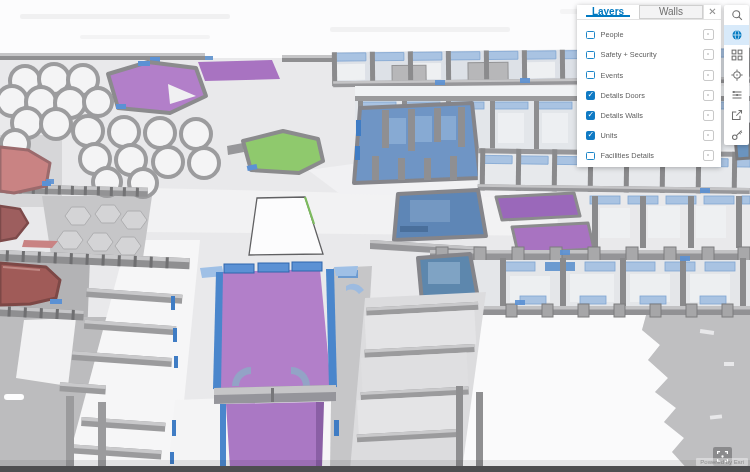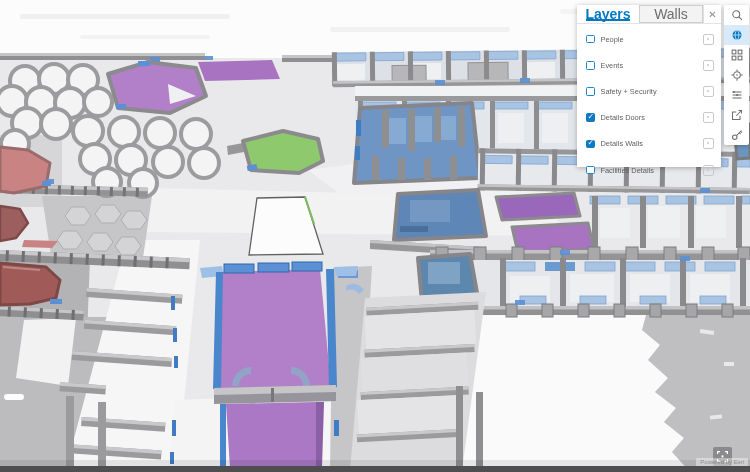--- a/index.html
+++ b/index.html
@@ -3,27 +3,27 @@
 <meta charset="utf-8">
 <style>
   html,body{margin:0;padding:0;background:#dfe2e5;font-family:"Liberation Sans",sans-serif;}
   .stage{position:relative;width:750px;height:472px;overflow:hidden;background:#fff;}
   .stage svg.scene{position:absolute;left:0;top:0;}
 
   
   .panel{position:absolute;left:577px;top:5px;width:144px;height:162px;background:#fff;
          box-shadow:0 1px 5px rgba(0,0,0,.28);z-index:3;display:flex;flex-direction:column;}
   .tabbar{display:flex;align-items:stretch;height:25px;border-bottom:1px solid #e3e3e3;}
-  .tab{flex:1;display:flex;align-items:center;justify-content:center;font-size:14px;
+  .tab{flex:1;display:flex;align-items:center;justify-content:center;font-size:10px;
        color:#6e6e6e;background:#f3f3f4;border:1px solid #cfcfcf;cursor:pointer;position:relative;}
   .tab.active{background:#fff;border:none;color:#0079c1;font-weight:bold;}
   .tab.active::after{content:"";position:absolute;left:14%;right:14%;bottom:2px;height:2px;background:#0079c1;}
   .close-btn{width:17px;display:flex;align-items:center;justify-content:center;font-size:10px;
        color:#8e8e8e;border-left:1px solid #e0e0e0;cursor:pointer;background:#fff;}
-  .layer-list{padding:8px 7px 4px 9px;display:flex;flex-direction:column;gap:12px;}
+  .layer-list{padding:8px 7px 4px 9px;display:flex;flex-direction:column;gap:6px;}
   .layer-row{display:flex;align-items:center;height:14.2px;}
   .checkbox{width:8.5px;height:8.5px;border:1.2px solid #1d86c8;border-radius:1.5px;background:#fff;
        box-sizing:border-box;flex:none;position:relative;cursor:pointer;}
   .checkbox.checked{background:#0f7ac4;border-color:#0f7ac4;}
   .checkbox.checked::after{content:"✓";position:absolute;left:0.5px;top:-2.5px;font-size:8px;color:#fff;}
   .row-label{font-size:7.4px;color:#5f5f5f;margin-left:6px;flex:1;white-space:nowrap;overflow:hidden;}
   .row-opt{width:9px;height:9px;border:1px solid #c9c9c9;border-radius:2px;flex:none;position:relative;cursor:pointer;}
   .row-opt::after{content:"";position:absolute;left:3px;top:3px;width:2px;height:2px;border-radius:50%;background:#c9c9c9;}
 
   
@@ -553,44 +553,49 @@
   </div>
   <div class="layer-list">
   <div class="layer-row">
     <div class="checkbox"></div>
     <div class="row-label">People</div>
     <div class="row-opt"></div>
   </div>
 
   <div class="layer-row">
     <div class="checkbox"></div>
-    <div class="row-label">Events</div>
+    <div class="row-label">Safety + Security</div>
     <div class="row-opt"></div>
   </div>
 
   <div class="layer-row">
     <div class="checkbox"></div>
-    <div class="row-label">Safety + Security</div>
+    <div class="row-label">Events</div>
     <div class="row-opt"></div>
   </div>
 
 
 
   <div class="layer-row">
     <div class="checkbox checked"></div>
     <div class="row-label">Details Doors</div>
     <div class="row-opt"></div>
   </div>
 
   <div class="layer-row">
     <div class="checkbox checked"></div>
     <div class="row-label">Details Walls</div>
     <div class="row-opt"></div>
   </div>
 
+  <div class="layer-row">
+    <div class="checkbox checked"></div>
+    <div class="row-label">Units</div>
+    <div class="row-opt"></div>
+  </div>
 
   <div class="layer-row">
     <div class="checkbox"></div>
     <div class="row-label">Facilities Details</div>
     <div class="row-opt"></div>
   </div>
 </div>
 </div>
 
 <div class="toolbar">

